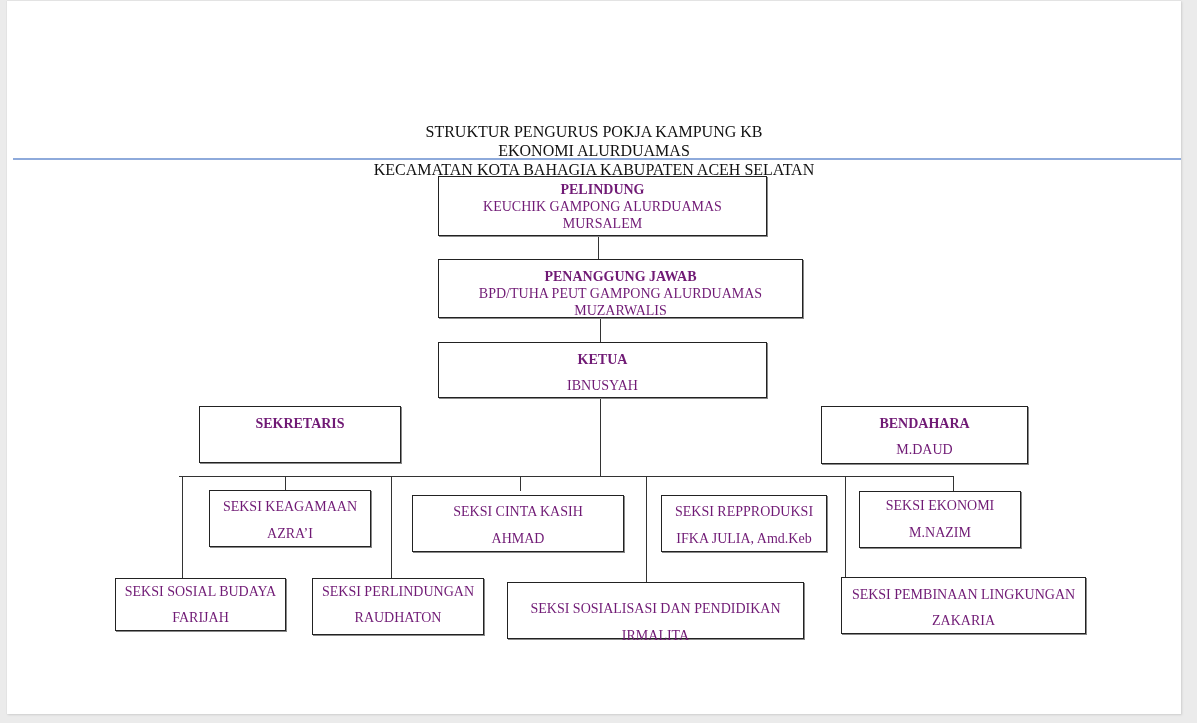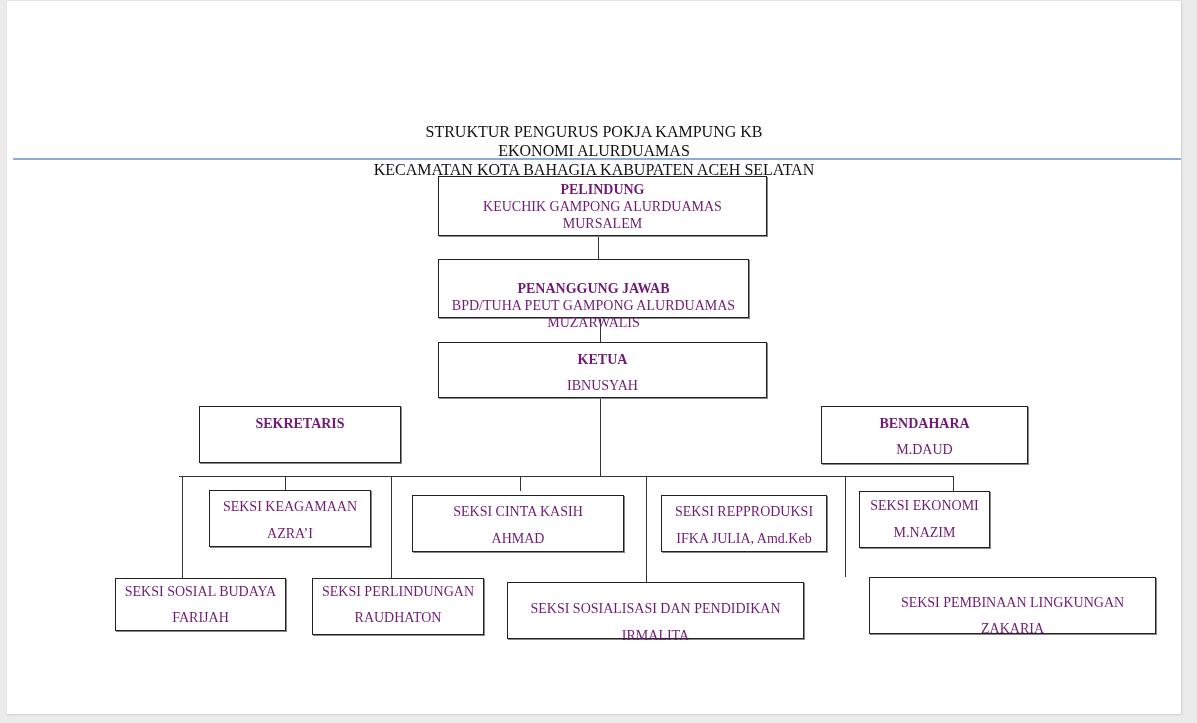--- a/index.html
+++ b/index.html
@@ -59,21 +59,21 @@
 <div class="ln v" style="left:646px;top:476px;height:106px;"></div>
 <div class="ln v" style="left:845px;top:476px;height:101px;"></div>
 <div class="ln v" style="left:953px;top:476px;height:15px;"></div>
 
 <div class="box" style="left:438px;top:176px;width:329px;height:60px;padding-top:4px;line-height:17px;">
   <div class="head">PELINDUNG</div>
   <div>KEUCHIK GAMPONG ALURDUAMAS</div>
   <div>MURSALEM</div>
 </div>
 
-<div class="box" style="left:438px;top:259px;width:311px;height:59px;padding-top:20px;line-height:17px;">
+<div class="box" style="left:438px;top:259px;width:365px;height:59px;padding-top:8px;line-height:17px;">
   <div class="head">PENANGGUNG JAWAB</div>
   <div>BPD/TUHA PEUT GAMPONG ALURDUAMAS</div>
   <div>MUZARWALIS</div>
 </div>
 
 <div class="box" style="left:438px;top:342px;width:329px;height:56px;padding-top:4px;line-height:26px;">
   <div class="head">KETUA</div>
   <div>IBNUSYAH</div>
 </div>
 
@@ -94,36 +94,36 @@
 <div class="box" style="left:412px;top:495px;width:212px;height:57px;padding-top:2px;line-height:27px;">
   <div>SEKSI CINTA KASIH</div>
   <div>AHMAD</div>
 </div>
 
 <div class="box" style="left:661px;top:495px;width:166px;height:57px;padding-top:2px;line-height:27px;">
   <div>SEKSI REPPRODUKSI</div>
   <div>IFKA JULIA, Amd.Keb</div>
 </div>
 
-<div class="box" style="left:859px;top:491px;width:131px;height:57px;padding-top:0px;line-height:27px;">
+<div class="box" style="left:859px;top:491px;width:162px;height:57px;padding-top:0px;line-height:27px;">
   <div>SEKSI EKONOMI</div>
   <div>M.NAZIM</div>
 </div>
 
 <div class="box" style="left:115px;top:578px;width:171px;height:53px;padding-top:0px;line-height:26px;">
   <div>SEKSI SOSIAL BUDAYA</div>
   <div>FARIJAH</div>
 </div>
 
 <div class="box" style="left:312px;top:578px;width:172px;height:57px;padding-top:0px;line-height:26px;">
   <div>SEKSI PERLINDUNGAN</div>
   <div>RAUDHATON</div>
 </div>
 
 <div class="box" style="left:507px;top:582px;width:297px;height:57px;padding-top:12px;line-height:27px;">
   <div>SEKSI SOSIALISASI DAN PENDIDIKAN</div>
   <div>IRMALITA</div>
 </div>
 
-<div class="box" style="left:869px;top:577px;width:287px;height:57px;padding-top:12px;line-height:26px;">
+<div class="box" style="left:841px;top:577px;width:245px;height:57px;padding-top:4px;line-height:26px;">
   <div>SEKSI PEMBINAAN LINGKUNGAN</div>
   <div>ZAKARIA</div>
 </div>
 
 </body></html>

